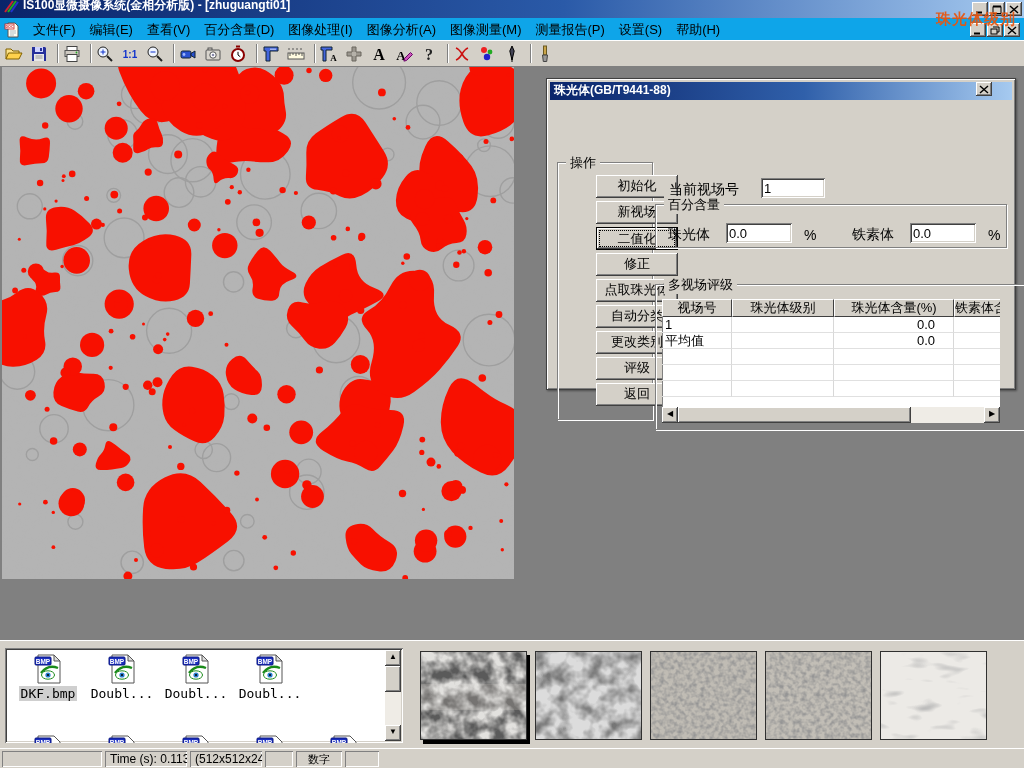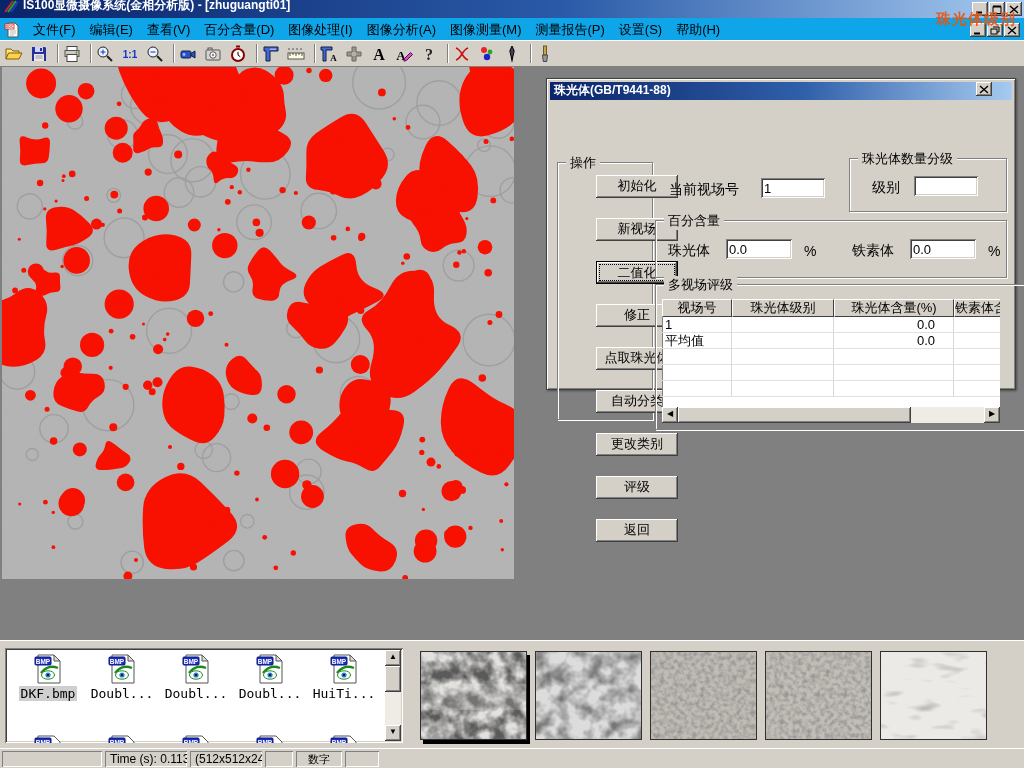--- a/index.html
+++ b/index.html
@@ -48,32 +48,32 @@
   .dlg-title { height:18px; margin:3px 3px 0 3px; padding:0 20px 0 4px;
                background:linear-gradient(90deg,#0a246a 0%,#3060aa 55%,#a6caf0 100%);
                color:#fff; font-weight:bold; font-size:12px; display:flex; align-items:flex-start; }
   .dlg-title .wbtn { margin-left:auto; }
   .dlg-body { position:absolute; left:0; top:22px; right:0; bottom:0; font-size:13px;margin-top:47px; }
 
   .grp { position:absolute; border:1px solid #808080; box-shadow:1px 1px 0 #fff, inset 1px 1px 0 #fff; }
   .grp-label { position:absolute; top:-9px; left:8px; background:#d4d0c8; padding:0 4px; font-size:13px; white-space:nowrap; }
 
   .grp-ops   { left:10px;  top:14px;  width:96px;  height:258px; }
-  .ops-col { position:absolute; left:6px; top:12px; width:82px; display:flex; flex-direction:column; gap:20px;padding-left:32px; }
+  .ops-col { position:absolute; left:6px; top:12px; width:82px; display:flex; flex-direction:column; gap:3px;padding-left:32px; }
   .dbtn { height:23px; width:82px; font-size:13px; text-align:center; line-height:21px; color:#000;
           background:#d4d0c8;
           box-shadow: inset -1px -1px #404040, inset 1px 1px #fff, inset -2px -2px #808080, inset 2px 2px #d4d0c8; }
   .dbtn.focused { border:1px solid #000; outline:1px dotted #000; outline-offset:-4px; }
 
   .fld-label { position:absolute; font-size:14px; white-space:nowrap; }
   .dinput { position:absolute; height:20px; border:none; font-size:13px; padding:2px 3px; font-family:inherit;
             background:#fff; box-shadow: inset 1px 1px #808080, inset -1px -1px #fff, inset 2px 2px #404040, inset -2px -2px #d4d0c8; }
 
   .grp-grade { left:302px; top:10px; width:158px; height:54px; }
-  .grp-pct   { left:108px; top:72px;  width:352px; height:58px; }
+  .grp-pct   { left:108px; top:56px;  width:352px; height:44px; }
   .grp-table { left:108px; top:136px; width:416px; height:146px; }
 
   
   .mtable { position:absolute; left:6px; top:14px; width:338px; height:122px; background:#fff;
             box-shadow: inset 1px 1px #808080, inset -1px -1px #fff; overflow:hidden; }
   .mt-row { display:grid; grid-template-columns:70px 102px 120px 60px; }
   .mt-h { height:18px; }
   .mt-h .mt-cell { background:#d4d0c8; border:1px solid; border-color:#fff #404040 #404040 #fff;
                    font-size:13px; text-align:center; overflow:hidden; white-space:nowrap; line-height:16px; }
   .mt-b { height:16px; }
@@ -642,25 +642,20 @@
             <div class="dbtn">自动分类</div>
             <div class="dbtn">更改类别</div>
             <div class="dbtn">评级</div>
             <div class="dbtn">返回</div>
           </div>
         </div>
 
         <span class="fld-label" style="left:122px; top:33px;">当前视场号</span>
         <input class="dinput" style="left: 214px; top: 30px; width: 64px;" value="1">
 
-        <div class="grp grp-grade">
-          <span class="grp-label">珠光体数量分级</span>
-          <span class="fld-label" style="left:22px; top:20px;">级别</span>
-          <input class="dinput" style="left: 64px; top: 17px; width: 64px;" value="">
-        </div>
 
         <div class="grp grp-pct">
           <span class="grp-label">百分含量</span>
           <span class="fld-label" style="left:12px; top:21px;">珠光体</span>
           <input class="dinput" style="left: 70px; top: 18px; width: 66px;" value="0.0">
           <span class="fld-label" style="left:148px; top:22px;">%</span>
           <span class="fld-label" style="left:196px; top:21px;">铁素体</span>
           <input class="dinput" style="left: 254px; top: 18px; width: 66px;" value="0.0">
           <span class="fld-label" style="left:332px; top:22px;">%</span>
         </div>
@@ -766,33 +761,20 @@
               <path d="M22 2l6 6h-6z" fill="#ddd" stroke="#555"></path>
               <path d="M9 20q7-9 17-5" stroke="#1a8a1a" stroke-width="2.4" fill="none"></path>
               <ellipse cx="16" cy="22" rx="6.5" ry="4.2" fill="#fff" stroke="#1a8a1a"></ellipse>
               <circle cx="16" cy="22" r="2.6" fill="#2a7fd0"></circle>
               <circle cx="16" cy="22" r="1" fill="#000"></circle>
               <rect x="3" y="4" width="16" height="8" rx="1" fill="#1b2fbf" stroke="#0a1680"></rect>
               <text x="11" y="10.5" font-size="6.5" font-weight="bold" fill="#fff" text-anchor="middle" font-family="Liberation Sans,sans-serif">BMP</text>
             </svg>
           <span class="fname">Doubl...</span>
         </div>
-        <div class="fitem">
-          <svg viewBox="0 0 32 32">
-              <path d="M6 2h16l6 6v22H6z" fill="#fff" stroke="#555"></path>
-              <path d="M22 2l6 6h-6z" fill="#ddd" stroke="#555"></path>
-              <path d="M9 20q7-9 17-5" stroke="#1a8a1a" stroke-width="2.4" fill="none"></path>
-              <ellipse cx="16" cy="22" rx="6.5" ry="4.2" fill="#fff" stroke="#1a8a1a"></ellipse>
-              <circle cx="16" cy="22" r="2.6" fill="#2a7fd0"></circle>
-              <circle cx="16" cy="22" r="1" fill="#000"></circle>
-              <rect x="3" y="4" width="16" height="8" rx="1" fill="#1b2fbf" stroke="#0a1680"></rect>
-              <text x="11" y="10.5" font-size="6.5" font-weight="bold" fill="#fff" text-anchor="middle" font-family="Liberation Sans,sans-serif">BMP</text>
-            </svg>
-          <span class="fname">HuiTi...</span>
-        </div>
       </div>
       <div class="frow frow2">
         <div class="fitem">
             <svg viewBox="0 0 32 32">
               <path d="M6 2h16l6 6v22H6z" fill="#fff" stroke="#555"></path>
               <rect x="3" y="4" width="16" height="8" rx="1" fill="#1b2fbf" stroke="#0a1680"></rect>
               <text x="11" y="10.5" font-size="6.5" font-weight="bold" fill="#fff" text-anchor="middle" font-family="Liberation Sans,sans-serif">BMP</text>
             </svg>
           </div>
         <div class="fitem">

